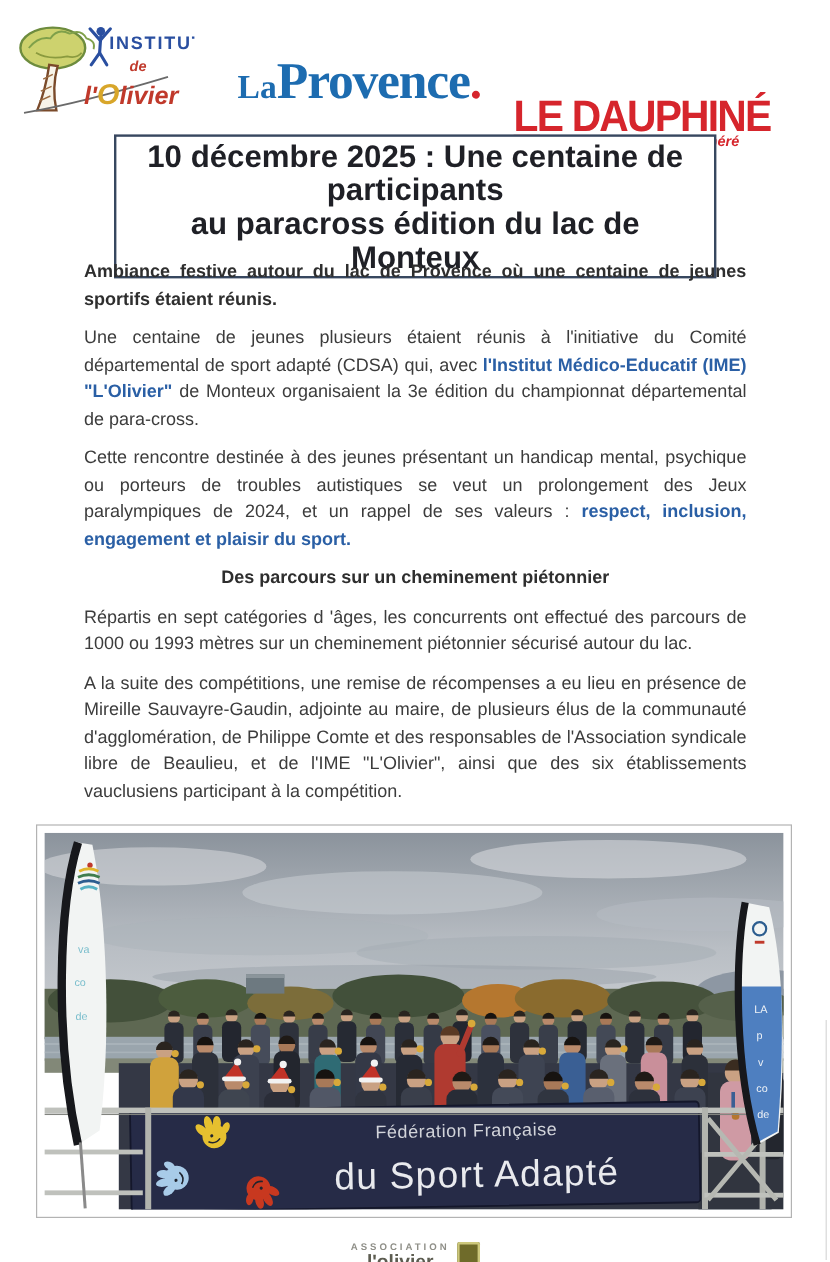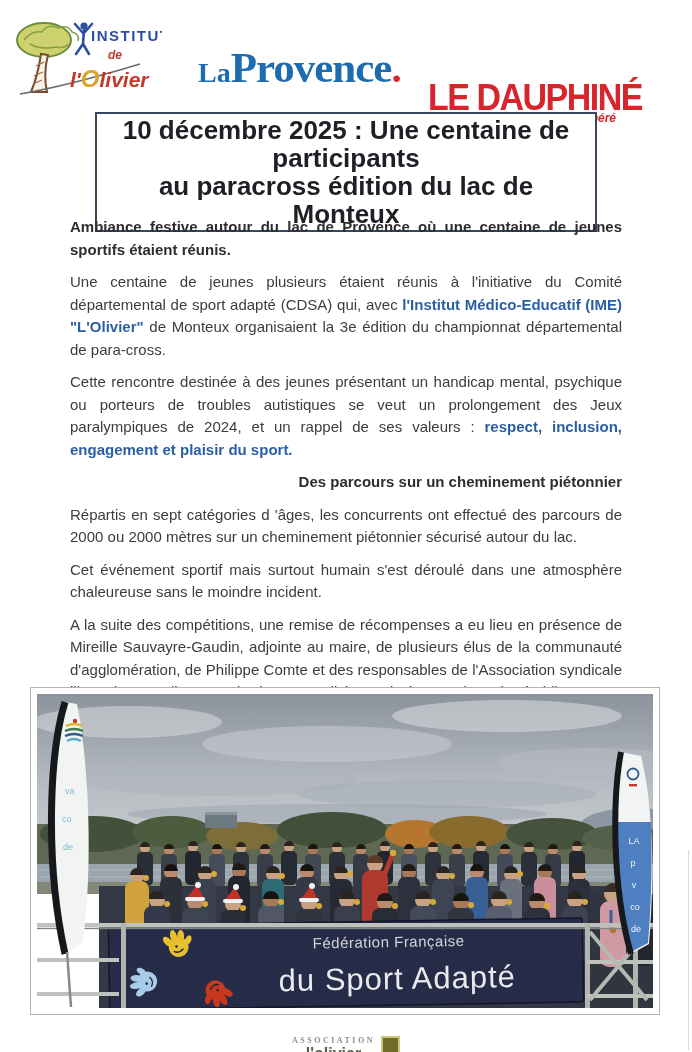--- a/index.html
+++ b/index.html
@@ -40,34 +40,34 @@
     position:absolute; top:112px; left:50%; transform:translateX(-50%);
     width:502px; border:2px solid #37475f; background:#fff;
     padding:2px 8px; text-align:center;
     font-size:26px; font-weight:bold; line-height:28px; color:#1f2026;
   }
 
   
   .article { position:absolute; left:70px; top:216px; width:552px; }
   .article p { font-size:15px; line-height:22.5px; text-align:justify; margin-bottom:10px; color:#3c3c3c; }
   .article p.lead, .article p.subhead { font-weight:bold; color:#2e2e2e; }
-  .article p.subhead { text-align:right; }
+  .article p.subhead { text-align:center; }
   .hl { color:#2a5fa5; font-weight:bold; }
 
   
   .photo-frame {
     position:absolute; left:30px; top:687px; width:630px; height:328px;
     border:1px solid #b3b3b3; background:#fff; padding:6px;
   }
   .photo-frame svg { display:block; }
 
   
   .footer-logo { position:absolute; left:0; right:0; top:1029px; text-align:center; }
   .footer-logo .inner { display:inline-flex; align-items:flex-start; gap:6px; }
-  .footer-logo .assoc { font-size:8px; letter-spacing:2.5px; color:#8f8f88; font-weight:bold;font-family:Liberation Serif, serif; }
+  .footer-logo .assoc { font-size:8px; letter-spacing:2.5px; color:#8f8f88; font-weight:bold; }
   .footer-logo .olv { font-size:16px; font-weight:bold; color:#5c5c50; line-height:15px; margin-top:1px; }
   .olive-mark {
     width:19px; height:19px; background:#6f6b2a; border-radius:2px;
     box-shadow: inset 0 0 0 2px #cdc87c; display:inline-block;
   }
   .scan-line { position:absolute; left:688px; top:850px; width:1px; height:200px; background:#d8d8d8; }
 
   .svgtxt { font-family:"Liberation Sans", sans-serif; }
 </style>
 </head>
@@ -107,22 +107,21 @@
   <div class="title-box">
     <div>10 décembre 2025 : Une centaine de participants</div>
     <div>au paracross édition du lac de Monteux</div>
   </div>
 
   <div class="article">
     <p class="lead">Ambiance festive autour du lac de Provence où une centaine de jeunes sportifs étaient réunis.</p>
     <p><span>Une centaine de jeunes plusieurs étaient réunis à l'initiative du Comité départemental de sport adapté (CDSA) qui, avec </span><span class="hl">l'Institut Médico-Educatif (IME) "L'Olivier"</span><span> de Monteux organisaient la 3e édition du championnat départemental de para-cross.</span></p>
     <p><span>Cette rencontre destinée à des jeunes présentant un handicap mental, psychique ou porteurs de troubles autistiques se veut un prolongement des Jeux paralympiques de 2024, et un rappel de ses valeurs : </span><span class="hl">respect, inclusion, engagement et plaisir du sport.</span></p>
     <p class="subhead">Des parcours sur un cheminement piétonnier</p>
-    <p>Répartis en sept catégories d 'âges, les concurrents ont effectué des parcours de 2000 ou 2000 mètres sur un cheminement piétonnier sécurisé autour du lac.</p>
-    <p>Cet événement sportif mais surtout humain s'est déroulé dans une atmosphère chaleureuse sans le moindre incident.</p>
+    <p>Répartis en sept catégories d 'âges, les concurrents ont effectué des parcours de 1000 ou 1993 mètres sur un cheminement piétonnier sécurisé autour du lac.</p>
     <p>A la suite des compétitions, une remise de récompenses a eu lieu en présence de Mireille Sauvayre-Gaudin, adjointe au maire, de plusieurs élus de la communauté d'agglomération, de Philippe Comte et des responsables de l'Association syndicale libre de Beaulieu, et de l'IME "L'Olivier", ainsi que des six établissements vauclusiens participant à la compétition.</p>
   </div>
 
   <div class="photo-frame">
     <svg width="616" height="314" viewBox="0 0 616 314">
 
       <defs>
         <linearGradient id="sky" x1="0" y1="0" x2="0" y2="1">
           <stop offset="0" stop-color="#8b939c"></stop>
             <stop offset="0.55" stop-color="#b9bec4"></stop>

